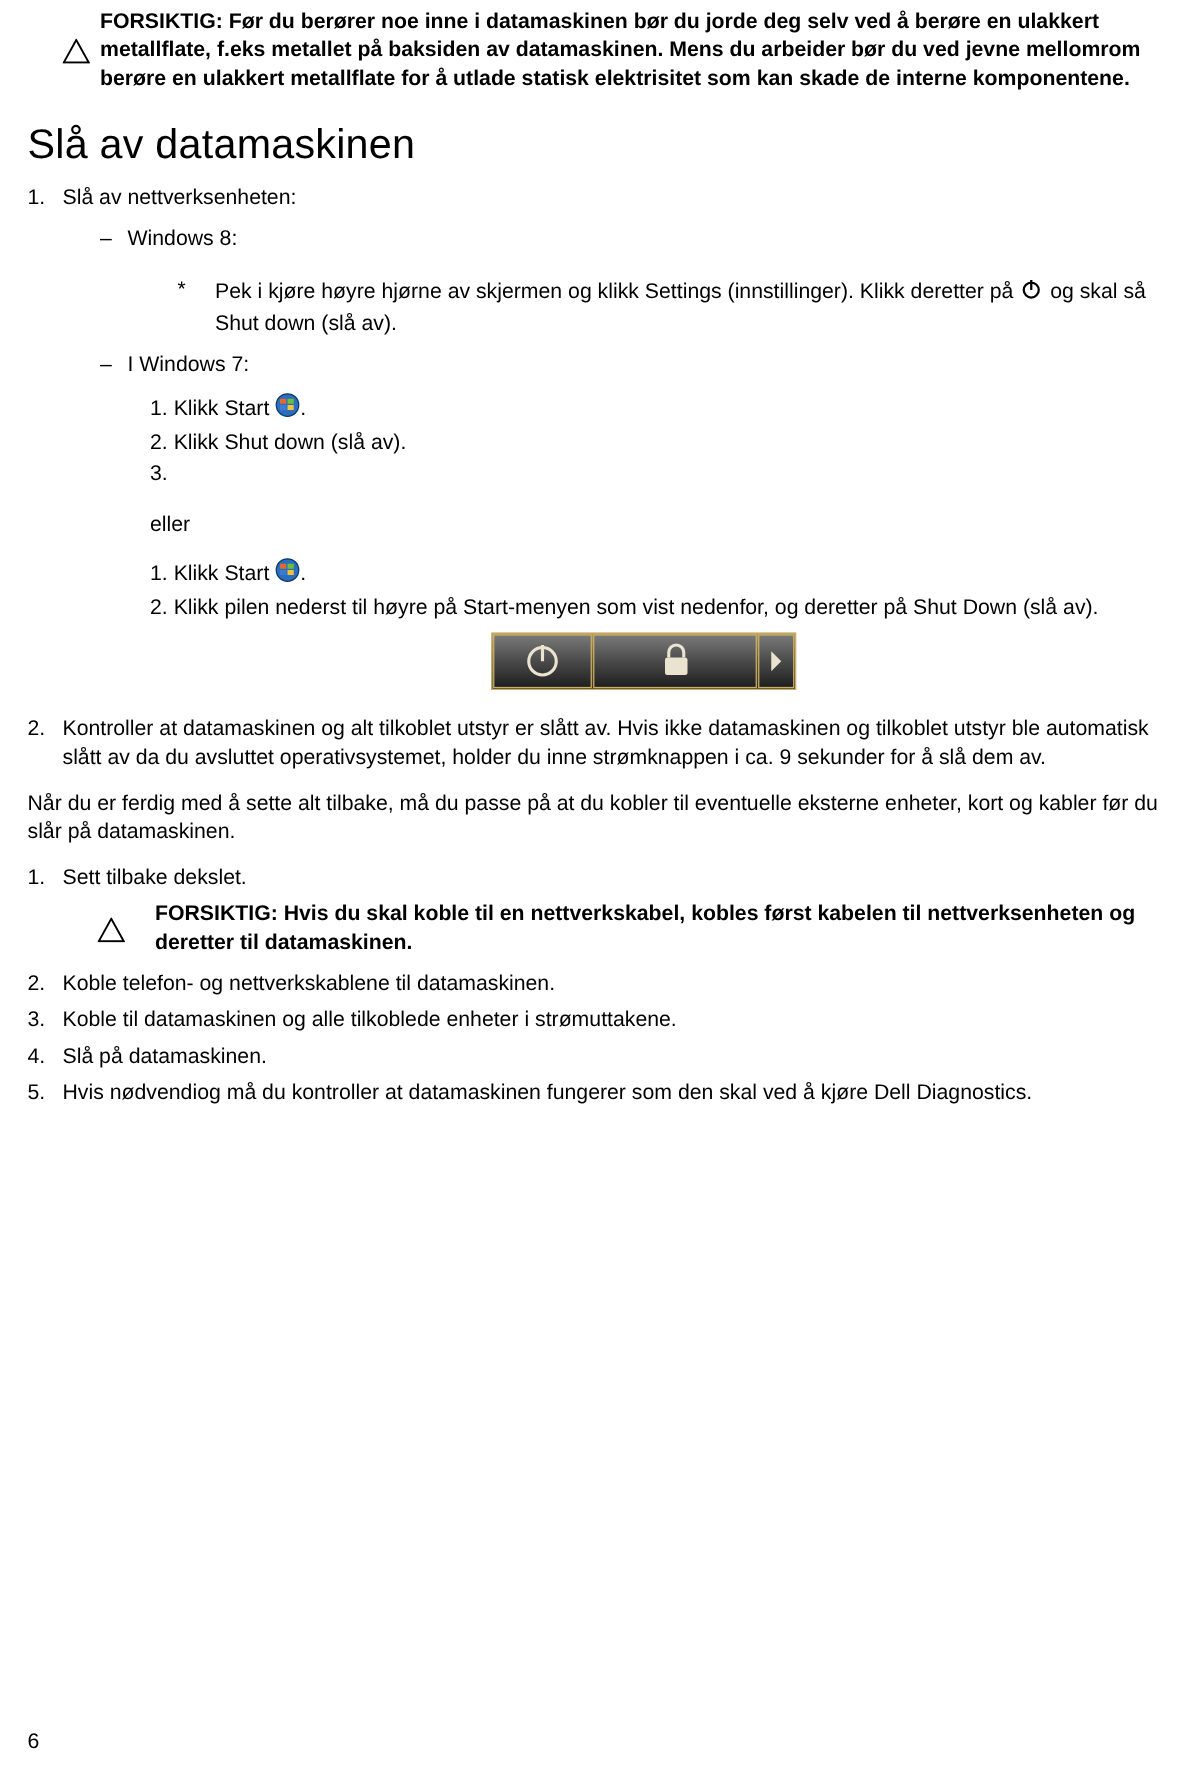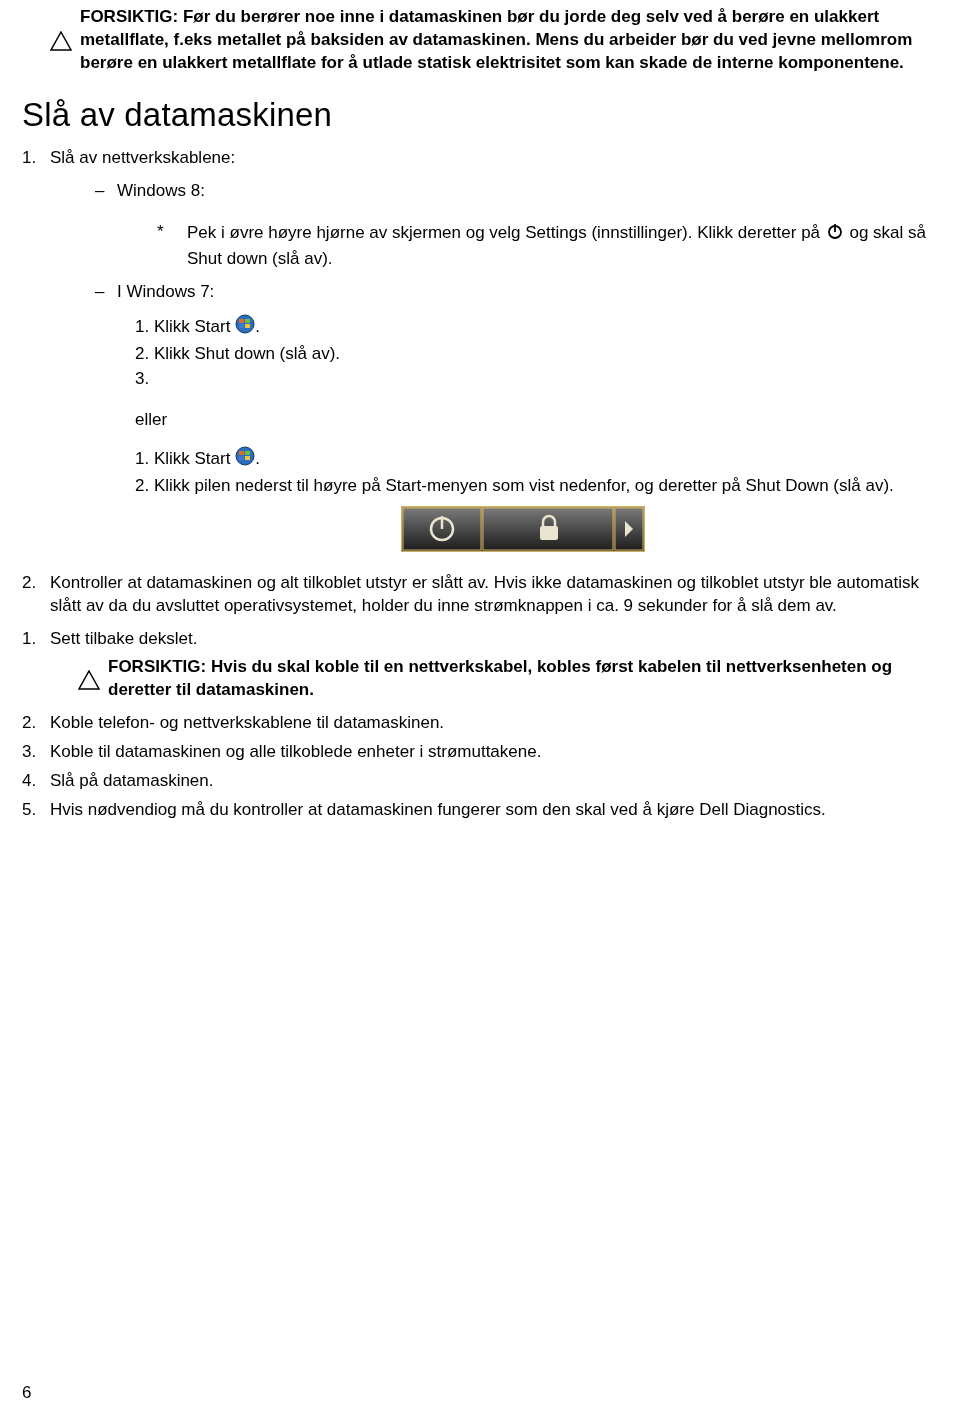--- a/index.html
+++ b/index.html
@@ -21,21 +21,21 @@
     position: relative;
   }
   .content {
     padding: 0 10px 0 0;
   }
   .caution-row {
     display: flex;
     align-items: center;
     margin: 6px 0 10px 50px;
   }
-  .caution-row.nested { margin-left: 78px; }
+  .caution-row.nested { margin-left: 78px; gap: 16px; }
   .tri-icon {
     flex: 0 0 auto;
     margin-right: 8px;
     margin-top: 2px;
   }
   .tri-icon svg { display: block; }
   .caution-text { font-weight: 700; }
   h2.sec {
     font-size: 33px;
     font-weight: 400;
@@ -49,21 +49,21 @@
   }
   .ol1 > li {
     display: flex;
     margin: 6px 0 6px 22px;
   }
   .ol1 > li > .num {
     flex: 0 0 28px;
     font-weight: 400;
   }
   .ol1 > li > .body { flex: 1 1 auto; }
-  .sublist { margin: 10px 0 0 45px; }
+  .sublist { margin: 10px 0 0 30px; }
   .sub-item { margin: 8px 0; }
   .dash { display: inline-block; width: 22px; }
   .star-block { margin: 18px 0 10px 62px; display: flex; }
   .star-block .star { flex: 0 0 30px; }
   .star-block .txt { flex: 1 1 auto; }
   .innum { margin: 10px 0 0 40px; }
   .innum .row { margin: 2px 0; }
   .eller { margin: 18px 0 14px 40px; }
   .plain { margin: 14px 0 14px 22px; }
   .power-circle {
@@ -99,31 +99,31 @@
       <span class="caution-text">FORSIKTIG: Før du berører noe inne i datamaskinen bør du jorde deg selv ved å berøre en ulakkert metallflate, f.eks metallet på baksiden av datamaskinen. Mens du arbeider bør du ved jevne mellomrom berøre en ulakkert metallflate for å utlade statisk elektrisitet som kan skade de interne komponentene.</span>
     </div>
 
     <h2 class="sec">Slå av datamaskinen</h2>
 
 
     <ol class="ol1">
       <li>
         <span class="num">1.</span>
         <div class="body">
-          <span>Slå av nettverkskablene:</span>
+          <span>Slå av nettverksenheten:</span>
 
           <div class="sublist">
             <div class="sub-item">
               <span class="dash">–</span><span>Windows 8:</span>
             </div>
 
             <div class="star-block">
               <span class="star">*</span>
               <span class="txt">
-                <span>Pek i øvre høyre hjørne av skjermen og velg </span><b>Settings</b><span> (innstillinger). Klikk deretter på </span><span class="power-circle"><svg width="20" height="20" viewBox="0 0 20 20">
+                <span>Pek i kjøre høyre hjørne av skjermen og klikk </span><b>Settings</b><span> (innstillinger). Klikk deretter på </span><span class="power-circle"><svg width="20" height="20" viewBox="0 0 20 20">
                       <circle cx="10" cy="11" r="6" fill="none" stroke="#000" stroke-width="1.8"></circle>
                       <line x1="10" y1="3" x2="10" y2="11" stroke="#000" stroke-width="1.8"></line>
                     </svg></span><span> og skal så </span><b>Shut down</b><span> (slå av).</span>
               </span>
             </div>
 
             <div class="sub-item">
               <span class="dash">–</span><span>I Windows 7:</span>
             </div>
 
@@ -185,20 +185,21 @@
         </div>
       </li>
 
       <li>
         <span class="num">2.</span>
         <div class="body"><span>Kontroller at datamaskinen og alt tilkoblet utstyr er slått av. Hvis ikke datamaskinen og tilkoblet utstyr ble automatisk slått av da du avsluttet operativsystemet, holder du inne strømknappen i ca. 9 sekunder for å slå dem av.</span></div>
       </li>
     </ol>
 
 
+    <div class="plain">Når du er ferdig med å sette alt tilbake, må du passe på at du kobler til eventuelle eksterne enheter, kort og kabler før du slår på datamaskinen.</div>
 
     <ol class="ol1">
       <li>
         <span class="num">1.</span>
         <div class="body"><span>Sett tilbake dekslet.</span></div>
       </li>
     </ol>
 
     <div class="caution-row nested">
       <span class="tri-icon">

